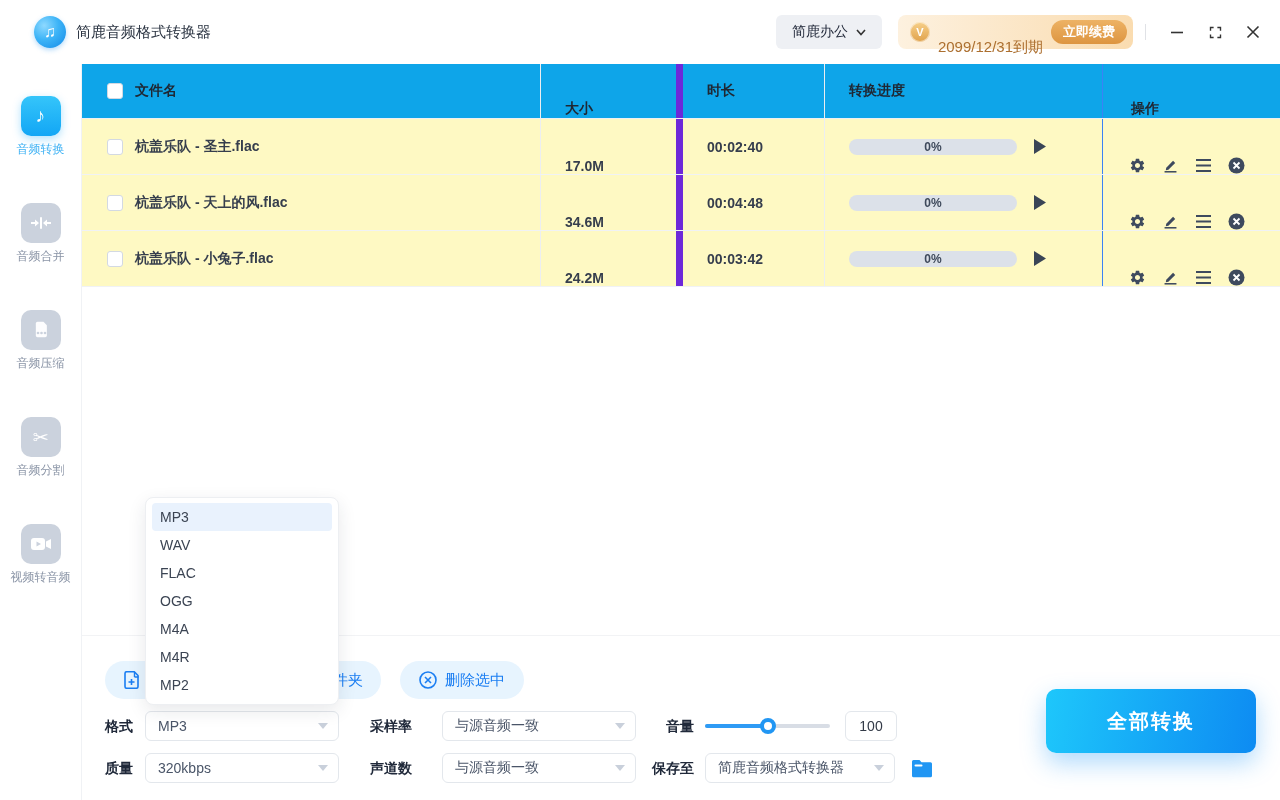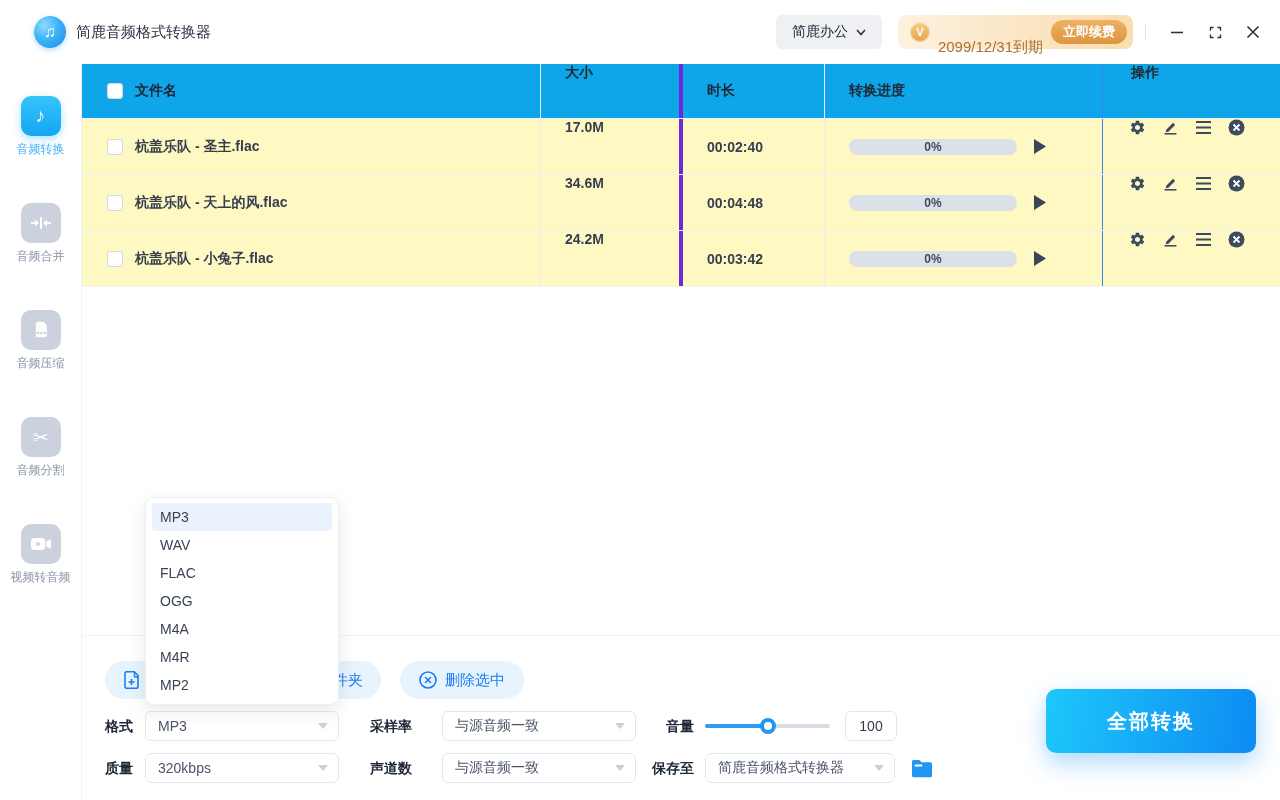--- a/index.html
+++ b/index.html
@@ -26,24 +26,24 @@
   .side-ic { width:40px; height:40px; border-radius:10px; background:#cbd2dd; display:flex; align-items:center; justify-content:center; color:#fff; font-size:19px; }
   .side-item.active .side-ic { background:linear-gradient(180deg,#35c5fa,#12a6f5); box-shadow:0 3px 8px rgba(30,170,245,.35); }
   .side-lb { font-size:12px; color:#8a94a6; white-space:nowrap;text-align:center; }
   .side-item.active .side-lb { color:#3fb2f4; }
 
   
   .table { position:absolute; top:64px; left:82px; width:1198px; }
   .t-head { display:flex; height:55px; background:#0ea5e9; border-bottom:1px solid #eef0f3; }
   .t-row { display:flex; height:56px; background:#fef9c3; border-bottom:1px solid #f0f2f5;font-weight:bold; }
   .c-name { width:459px; display:flex; align-items:center; padding-left:25px; border-right:1px solid #eceef1; }
-  .c-size { width:142px; display:flex; align-items:flex-start; padding-left:24px; border-right:4px solid #6d28d9; }
+  .c-size { width:142px; display:flex; align-items:flex-end; padding-left:24px; border-right:7px solid #6d28d9; }
   .c-dur  { width:142px; display:flex; align-items:center; padding-left:24px; border-right:1px solid #eceef1; }
   .c-prog { width:278px; display:flex; align-items:center; padding-left:24px; border-right:1px solid #3b82f6; }
-  .c-ops  { width:177px; display:flex; align-items:flex-start; padding-left:26px; gap:16px; }
+  .c-ops  { width:177px; display:flex; align-items:flex-end; padding-left:26px; gap:16px; }
   .t-head .hd { font-weight:bold; font-size:14px; color:#1f2733; }
   .t-row { font-size:14px; color:#363e4d; }
   .cbx { width:16px; height:16px; border:1px solid #d3d9e2; border-radius:3px; background:#fff; margin-right:12px; flex:none; }
   .pbar { width:168px; height:16px; border-radius:8px; background:#dce1e9; display:flex; align-items:center; justify-content:center; font-size:12px; color:#3f4a5c; }
   .play-btn { margin-left:16px; display:flex; align-items:center; }
   .op-ic { display:flex; align-items:center; justify-content:center; width:17px; height:17px; }
 
   
   .bottom { position:absolute; left:82px; top:635px; width:1198px; height:165px; background:#fff; border-top:1px solid #f2f3f5; }
   .pill-btn { position:absolute; height:38px; border-radius:19px; background:#e7f4fe; color:#1b7ef2; font-size:15px; display:flex; align-items:center; justify-content:center; gap:8px; border:none; }

